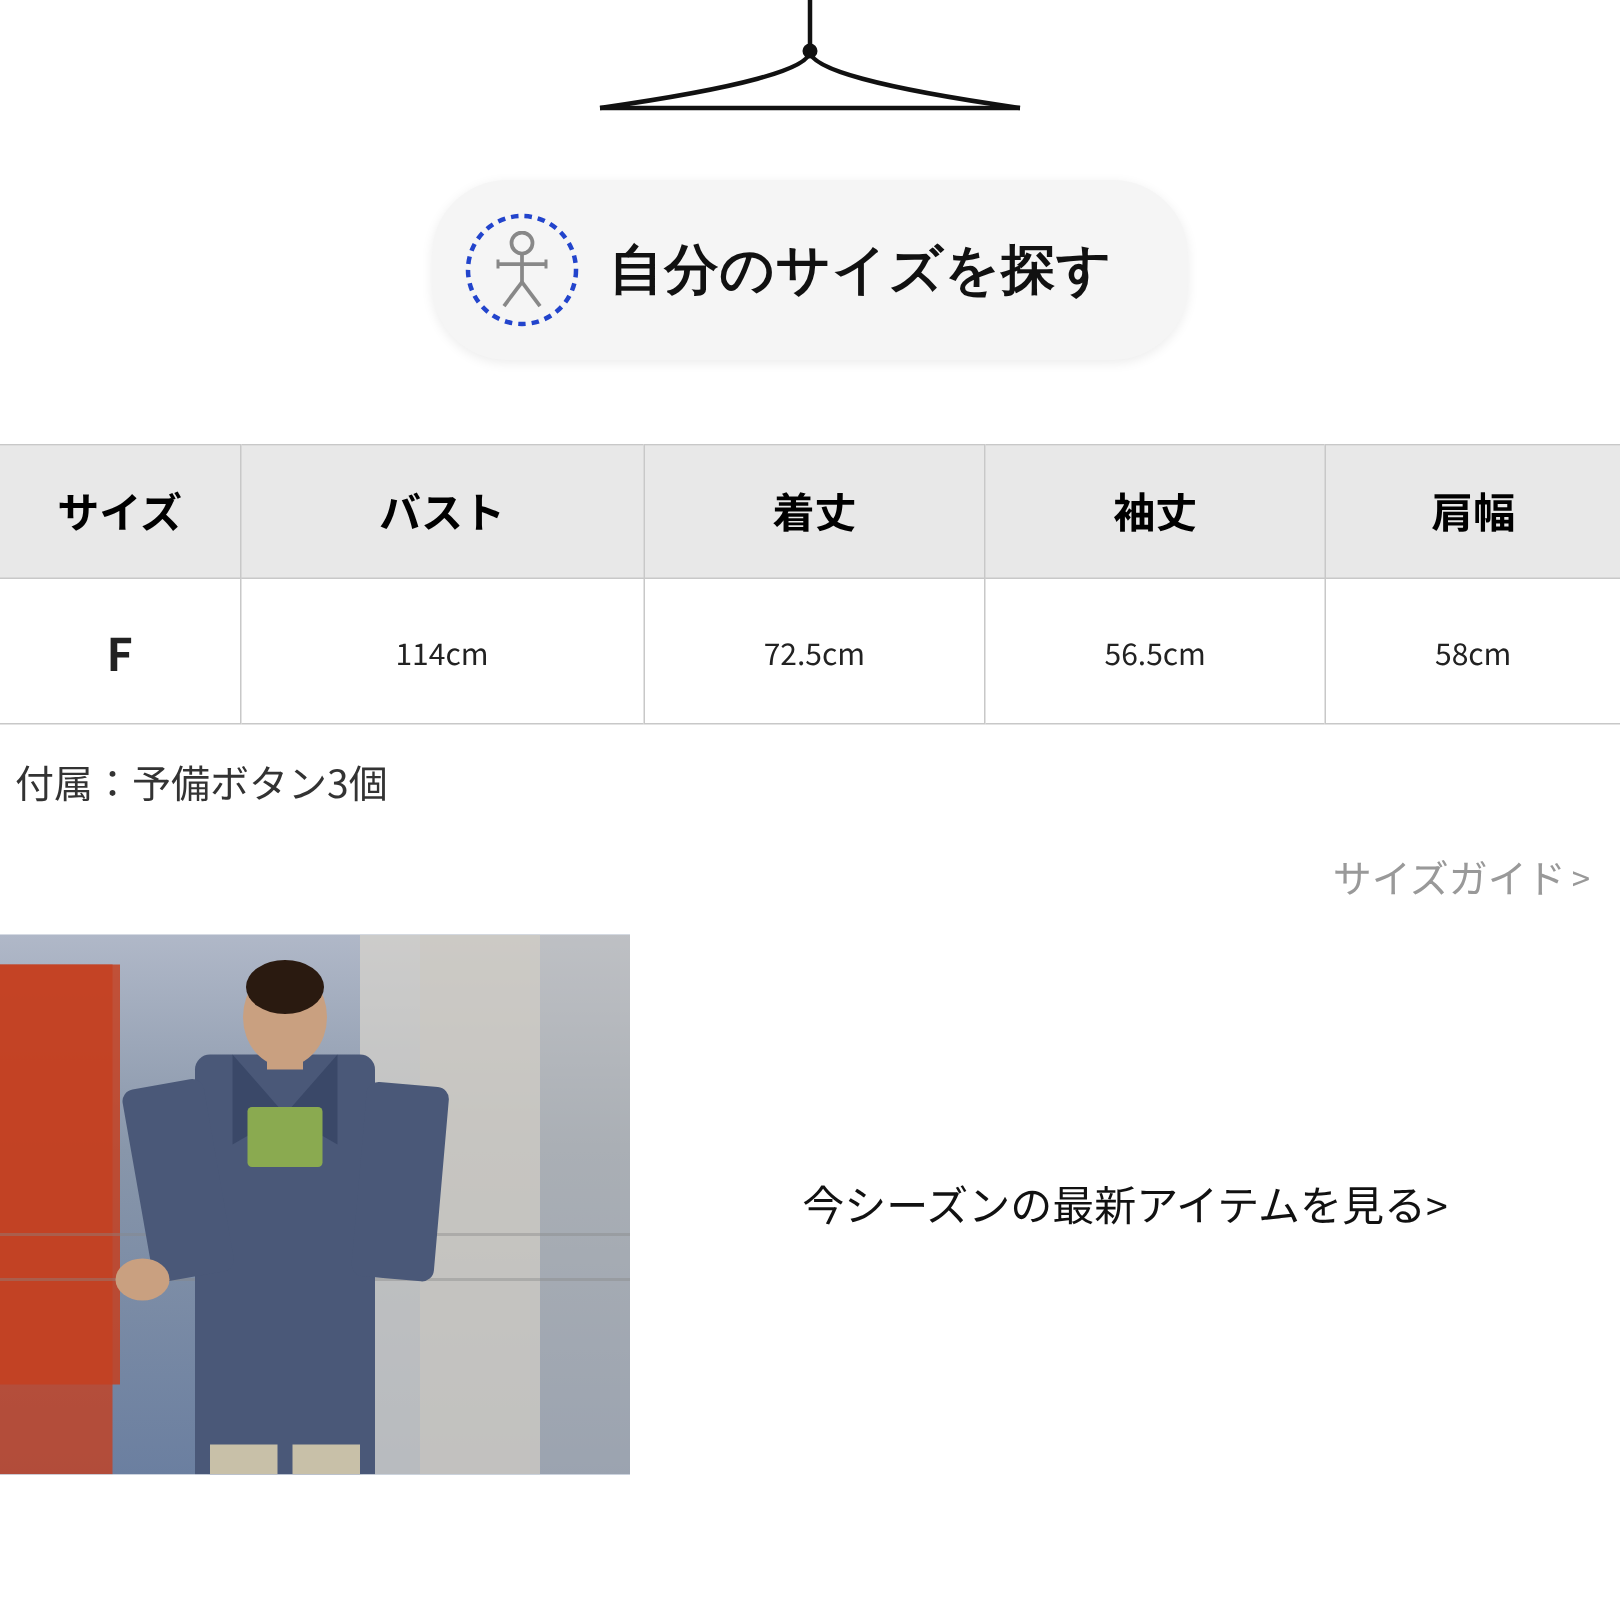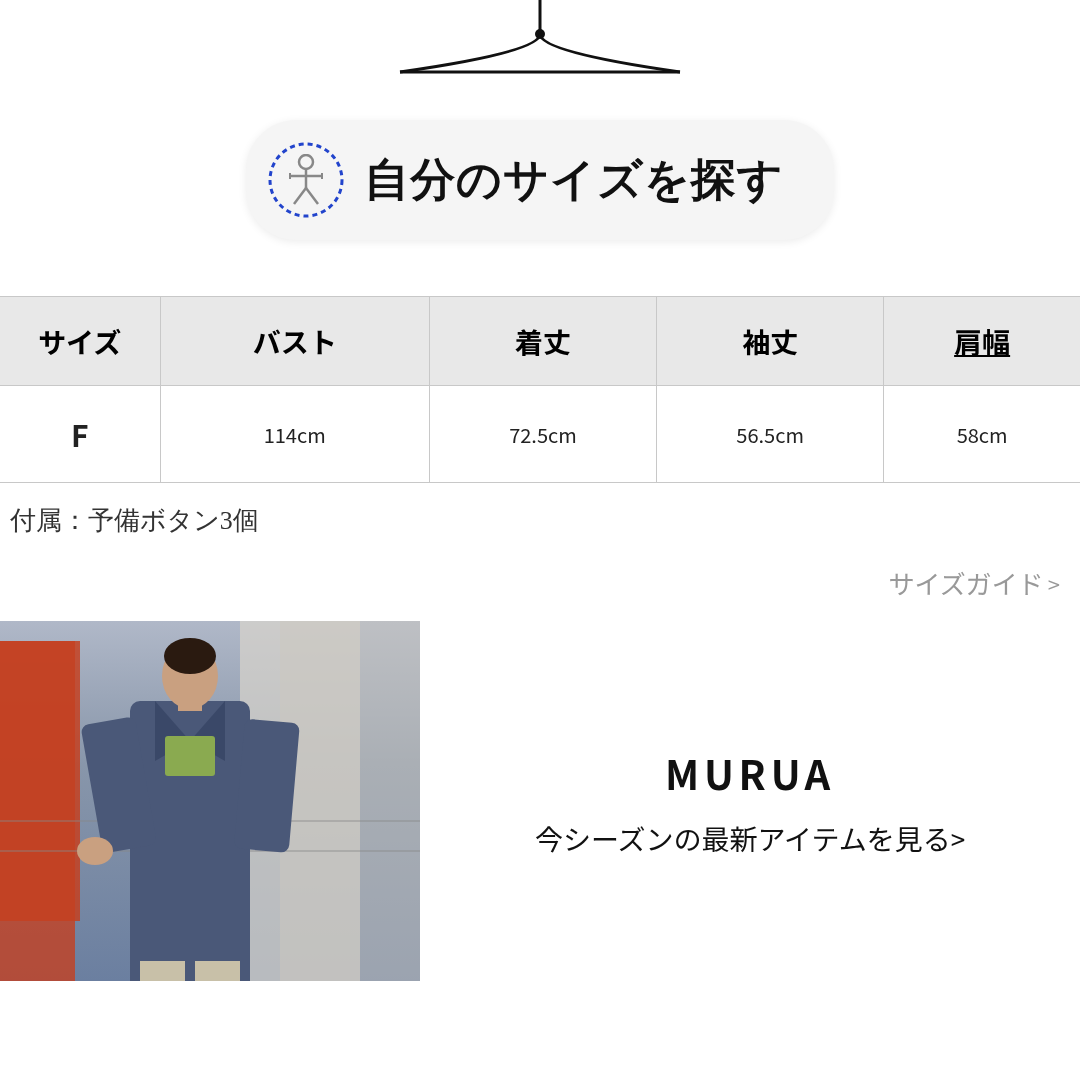--- a/index.html
+++ b/index.html
@@ -57,21 +57,21 @@
     }
 
     .dotted-circle {
       position: absolute;
       top: 0; left: 0;
       width: 80px;
       height: 80px;
     }
 
     .size-finder-text {
-      font-size: 45px;
+      font-size: 36px;
       font-weight: 600;
       color: #111;
       letter-spacing: 0.02em;
     }
 
     
     .size-table-section {
       padding: 16px 0 0 0;
       margin-top: 10px;
     }
@@ -93,21 +93,20 @@
       border-bottom: 1.5px solid #c8c8c8;
     }
 
     .size-table th:first-child {
       border-left: none;
       width: 160px;
     }
 
     .size-table th:last-child {
       border-right: none;
-      text-decoration: underline;
     }
 
     .size-table td {
       font-size: 20px;
       font-weight: 400;
       padding: 26px 10px;
       text-align: center;
       border-right: 1.5px solid #c8c8c8;
       background: #ffffff;
       color: #222;
@@ -121,21 +120,20 @@
 
     .size-table td:last-child {
       border-right: none;
     }
 
     
     .accessory-note {
       font-size: 26px;
       color: #333;
       padding: 20px 10px 10px 10px;
-      font-family: Liberation Serif, serif;
     }
 
     
     .size-guide-row {
       display: flex;
       justify-content: flex-end;
       padding: 16px 20px 10px 0;
     }
 
     .size-guide-link {
@@ -341,19 +339,18 @@
 
         <rect x="130" y="320" width="120" height="40" rx="0 0 10 10" fill="#4a5878"></rect>
 
         <rect x="140" y="340" width="45" height="25" fill="#c8c0a8"></rect>
         <rect x="195" y="340" width="45" height="25" fill="#c8c0a8"></rect>
       </svg>
     </div>
   </div>
 
   <div class="brand-info">
-    <div class="brand-name">MURUA</div>
     <div class="brand-link">
       <span>今シーズンの最新アイテムを見る</span>
       <span class="brand-link-chevron">&gt;</span>
     </div>
   </div>
 </div>
 
 </body></html>

